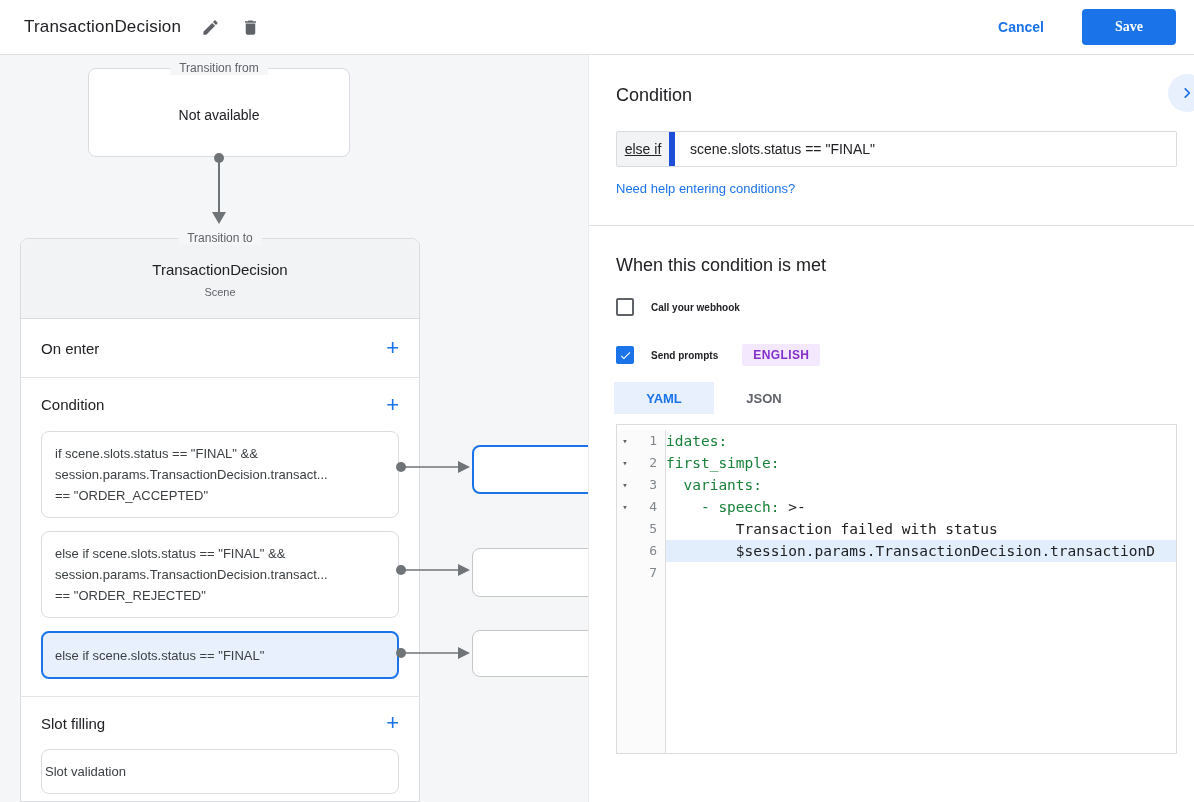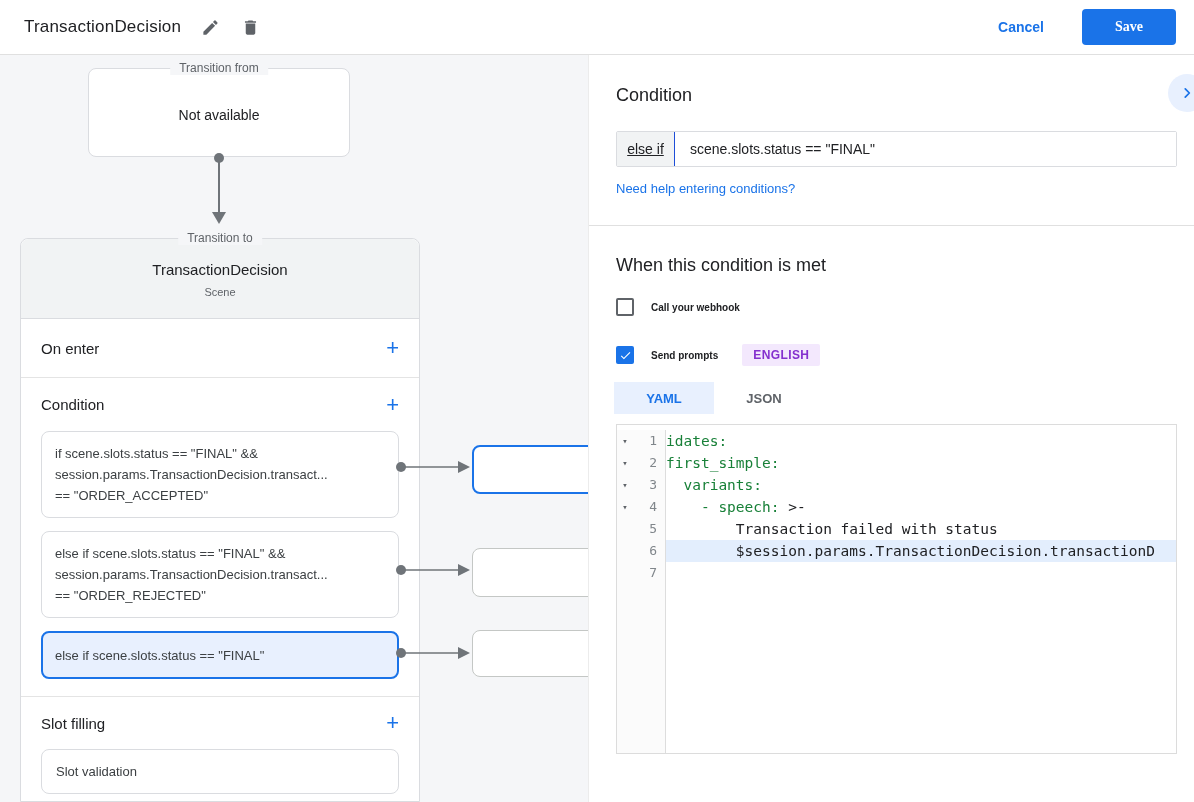--- a/index.html
+++ b/index.html
@@ -44,35 +44,35 @@
   .plus { color:#1a73e8; font-size:22px; font-weight:normal; background:none; border:none; cursor:pointer;
           line-height:20px; font-family:"Liberation Sans",sans-serif; }
   .cards { padding:0 20px; }
   .cond-card { border:1px solid #dadce0; border-radius:8px; background:#fff; padding:11px 13px;
                font-size:13px; line-height:21px; color:#3c4043; white-space:pre-line; margin-bottom:13px; cursor:pointer; }
   .cond-card.selected { border:2px solid #1a73e8; background:#e8f0fe; padding:12px 12px; height:48px;
                         display:flex; align-items:center; }
   .slot-divider { border-top:1px solid #e4e4e4; margin-top:17px; }
   .row-slot { height:52px; }
   .slot-card { margin:0 20px; height:45px; border:1px solid #dadce0; border-radius:8px; background:#fff;
-               display:flex; align-items:center; padding-left:14px; font-size:13px; color:#3c4043; cursor:pointer; }
+               display:flex; align-items:center; padding-left:3px; font-size:13px; color:#3c4043; cursor:pointer; }
 
   .target-box { position:absolute; left:472px; width:130px; background:#fff; border-radius:8px; cursor:pointer; }
   .tb-1 { top:390px; height:49px; border:2px solid #1a73e8; }
   .tb-2 { top:493px; height:49px; border:1px solid #c4c7c5; }
   .tb-3 { top:575px; height:47px; border:1px solid #c4c7c5; }
 
   
   .panel { position:absolute; top:55px; left:588px; width:606px; height:747px; background:#fff;
            border-left:1px solid #ececec; z-index:10; padding:0 17px 0 27px; }
   .panel-title { font-size:18px; color:#202124; margin-top:30px; line-height:21px; }
   .collapse-btn { position:absolute; top:19px; right:-12px; width:38px; height:38px; border-radius:50%;
                   background:#e8f0fe; border:none; display:flex; align-items:center; justify-content:center; cursor:pointer; }
   .cond-input-row { margin-top:25px; height:36px; display:flex; border:1px solid #dadce0; border-radius:2px; }
-  .cond-prefix { width:58px; background:#f1f3f4; border-right:1px solid #1d4ed8; display:flex;
+  .cond-prefix { width:58px; background:#f1f3f4; border-right:6px solid #1d4ed8; display:flex;
                  align-items:center; justify-content:center; font-size:14px; color:#202124;text-decoration:underline; }
   .cond-input { flex:1; border:none; outline:none; font-size:14px; color:#202124; padding:0 15px;
                 font-family:"Liberation Sans",sans-serif; background:#fff; }
   .link { color:#1a73e8; font-size:13px; text-decoration:none; cursor:pointer; }
   .help-row { margin-top:12px; }
   .full-divider { border-top:1px solid #e0e0e0; margin:28px -17px 0 -27px; }
   .when-title { font-size:18px; color:#202124; margin-top:29px; line-height:21px; }
 
   .check-row { display:flex; align-items:center; }
   .row-webhook { margin-top:22px; }

